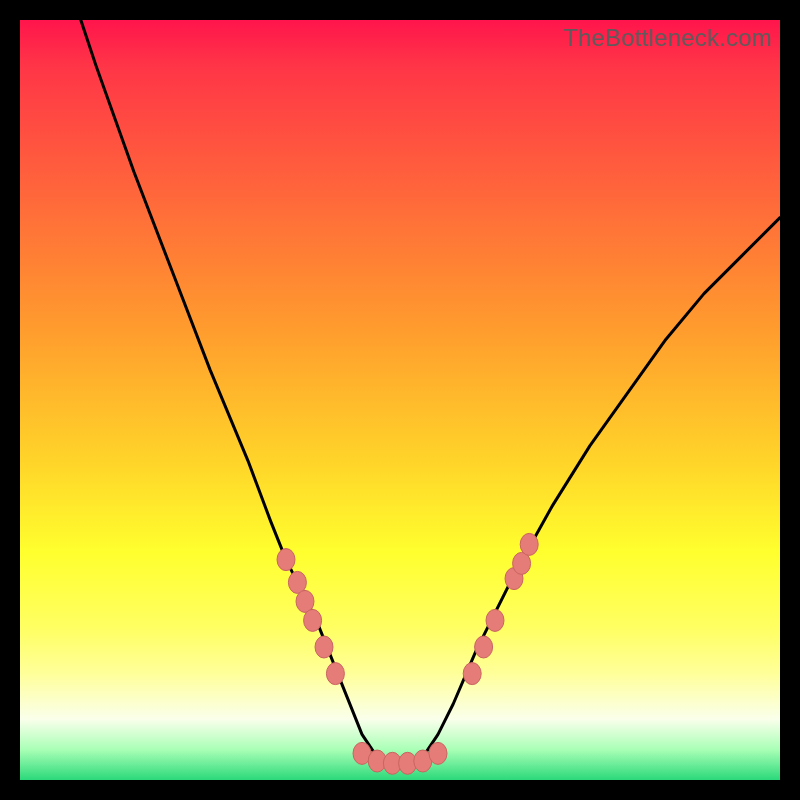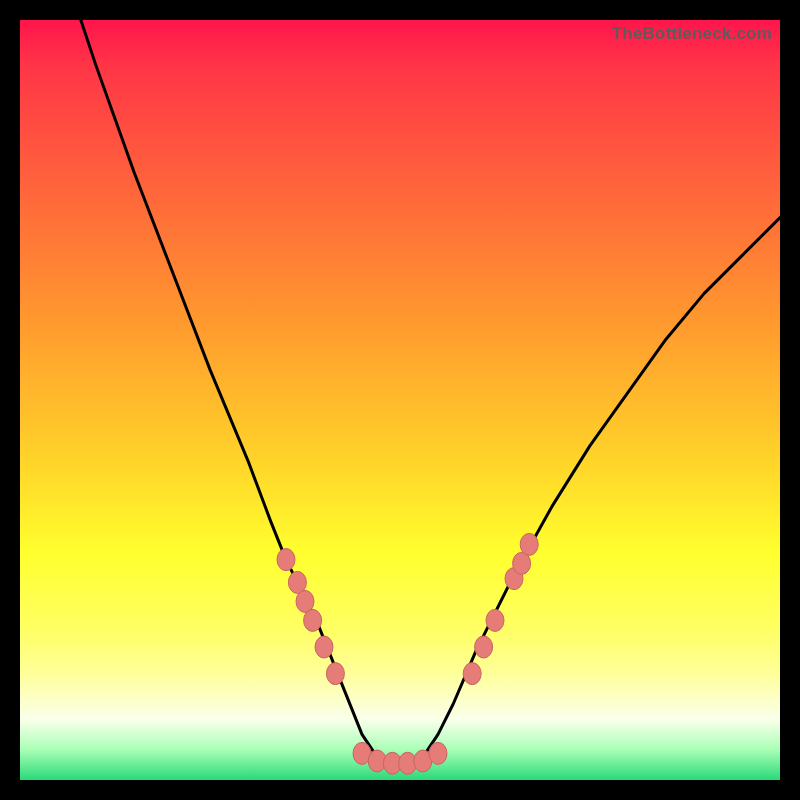--- a/index.html
+++ b/index.html
@@ -34,22 +34,22 @@
       #ffff9a 86%,
       #faffeb 92%,
       #a9ffb6 96%,
       #2bd97a 100%
     );
   }
   .watermark {
     position: absolute;
     top: 24px;
     right: 28px;
-    font-size: 17px;
-    font-weight: 700;
+    font-size: 24px;
+    font-weight: 400;
     color: #5c5c5c;
     letter-spacing: 0.2px;
   }
   svg.curve {
     position: absolute;
     left: 20px;
     top: 20px;
     width: 760px;
     height: 760px;
     overflow: visible;

